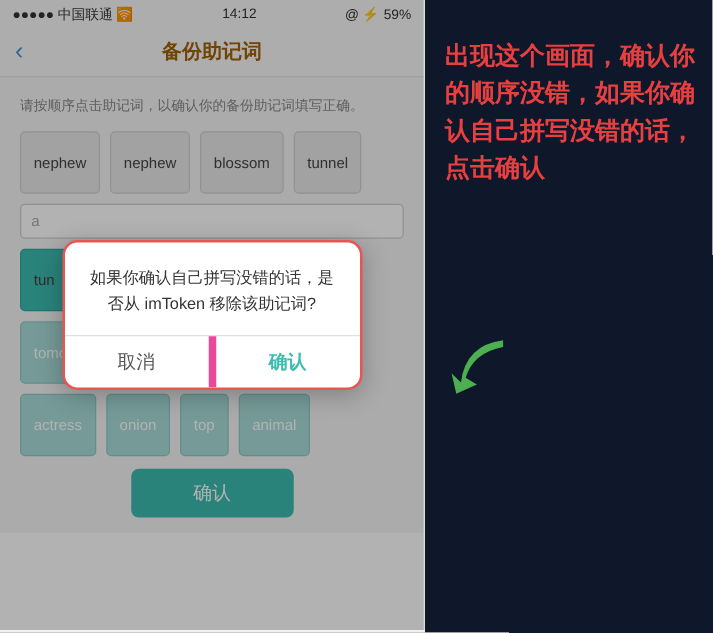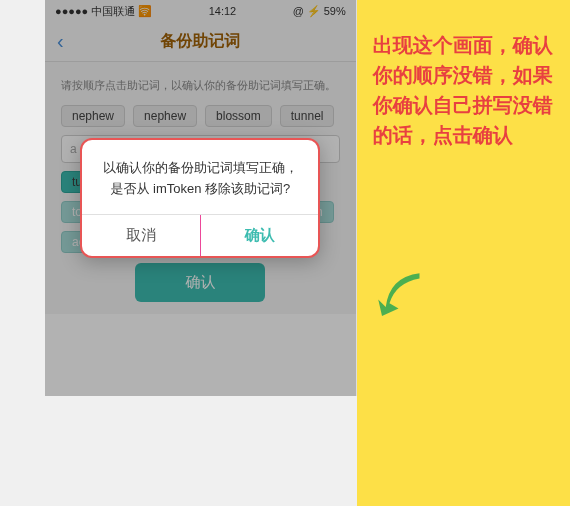--- a/index.html
+++ b/index.html
@@ -8,25 +8,24 @@
       height: 506px;
       background: #f0f0f0;
       font-family: -apple-system, 'PingFang SC', 'Helvetica Neue', Arial, sans-serif;
       display: flex;
       overflow: hidden;
     }
 
     
     .phone-area {
       width: 340px;
-      height: 396px;
+      height: 504px;
       position: relative;
       background: #fff;
       border-right: 1px solid #ddd;
-      margin-left: 45px;
     }
 
     
     .status-bar {
       display: flex;
       justify-content: space-between;
       align-items: center;
       padding: 4px 10px;
       background: #f8f8f8;
       font-size: 11px;
@@ -85,21 +84,21 @@
     
     .word-row {
       display: flex;
       gap: 8px;
       margin-bottom: 8px;
       flex-wrap: wrap;
     }
     .word-chip {
       background: #e8e8e8;
       border-radius: 4px;
-      padding: 3px 10px;
+      padding: 17px 10px;
       font-size: 12px;
       color: #444;
       border: 1px solid #d0d0d0;
     }
     .word-chip.teal {
       background: #3dbcb0;
       color: #404040;
       border-color: #2ea89c;
     }
     .word-chip.light-teal {
@@ -155,21 +154,21 @@
       flex: 1;
       padding: 11px 0;
       text-align: center;
       font-size: 15px;
       cursor: pointer;
       border: none;
       background: transparent;
     }
     .dialog-btn.cancel {
       color: #555;
-      border-right: 1px solid #ec4899;
+      border-right: 6px solid #ec4899;
     }
     .dialog-btn.confirm {
       color: #3dbcb0;
       font-weight: 600;
     }
 
     
     .bottom-btn {
       display: block;
       margin: 10px auto 0;
@@ -179,21 +178,21 @@
       border-radius: 6px;
       padding: 10px 50px;
       font-size: 15px;
       cursor: pointer;
     }
 
     
     .annotation-area {
       width: 230px;
       height: 506px;
-      background: #fde047;
+      background: #0f172a;
       display: flex;
       flex-direction: column;
       align-items: flex-start;
       padding: 30px 12px 12px 16px;
       position: relative;
     }
     .annotation-text {
       font-size: 20px;
       color: #e84040;
       font-weight: bold;
@@ -263,21 +262,21 @@
       <span class="word-chip light-teal">animal</span>
     </div>
 
     <button class="bottom-btn">确认</button>
 
   </div>
 
   <div class="dialog-overlay">
     <div class="dialog">
       <div class="dialog-body">
-        <p class="dialog-text">以确认你的备份助记词填写正确，是否从 imToken 移除该助记词?</p>
+        <p class="dialog-text">如果你确认自己拼写没错的话，是否从 imToken 移除该助记词?</p>
       </div>
       <div class="dialog-actions">
         <button class="dialog-btn cancel">取消</button>
         <button class="dialog-btn confirm">确认</button>
       </div>
     </div>
   </div>
 
 </div>
 

